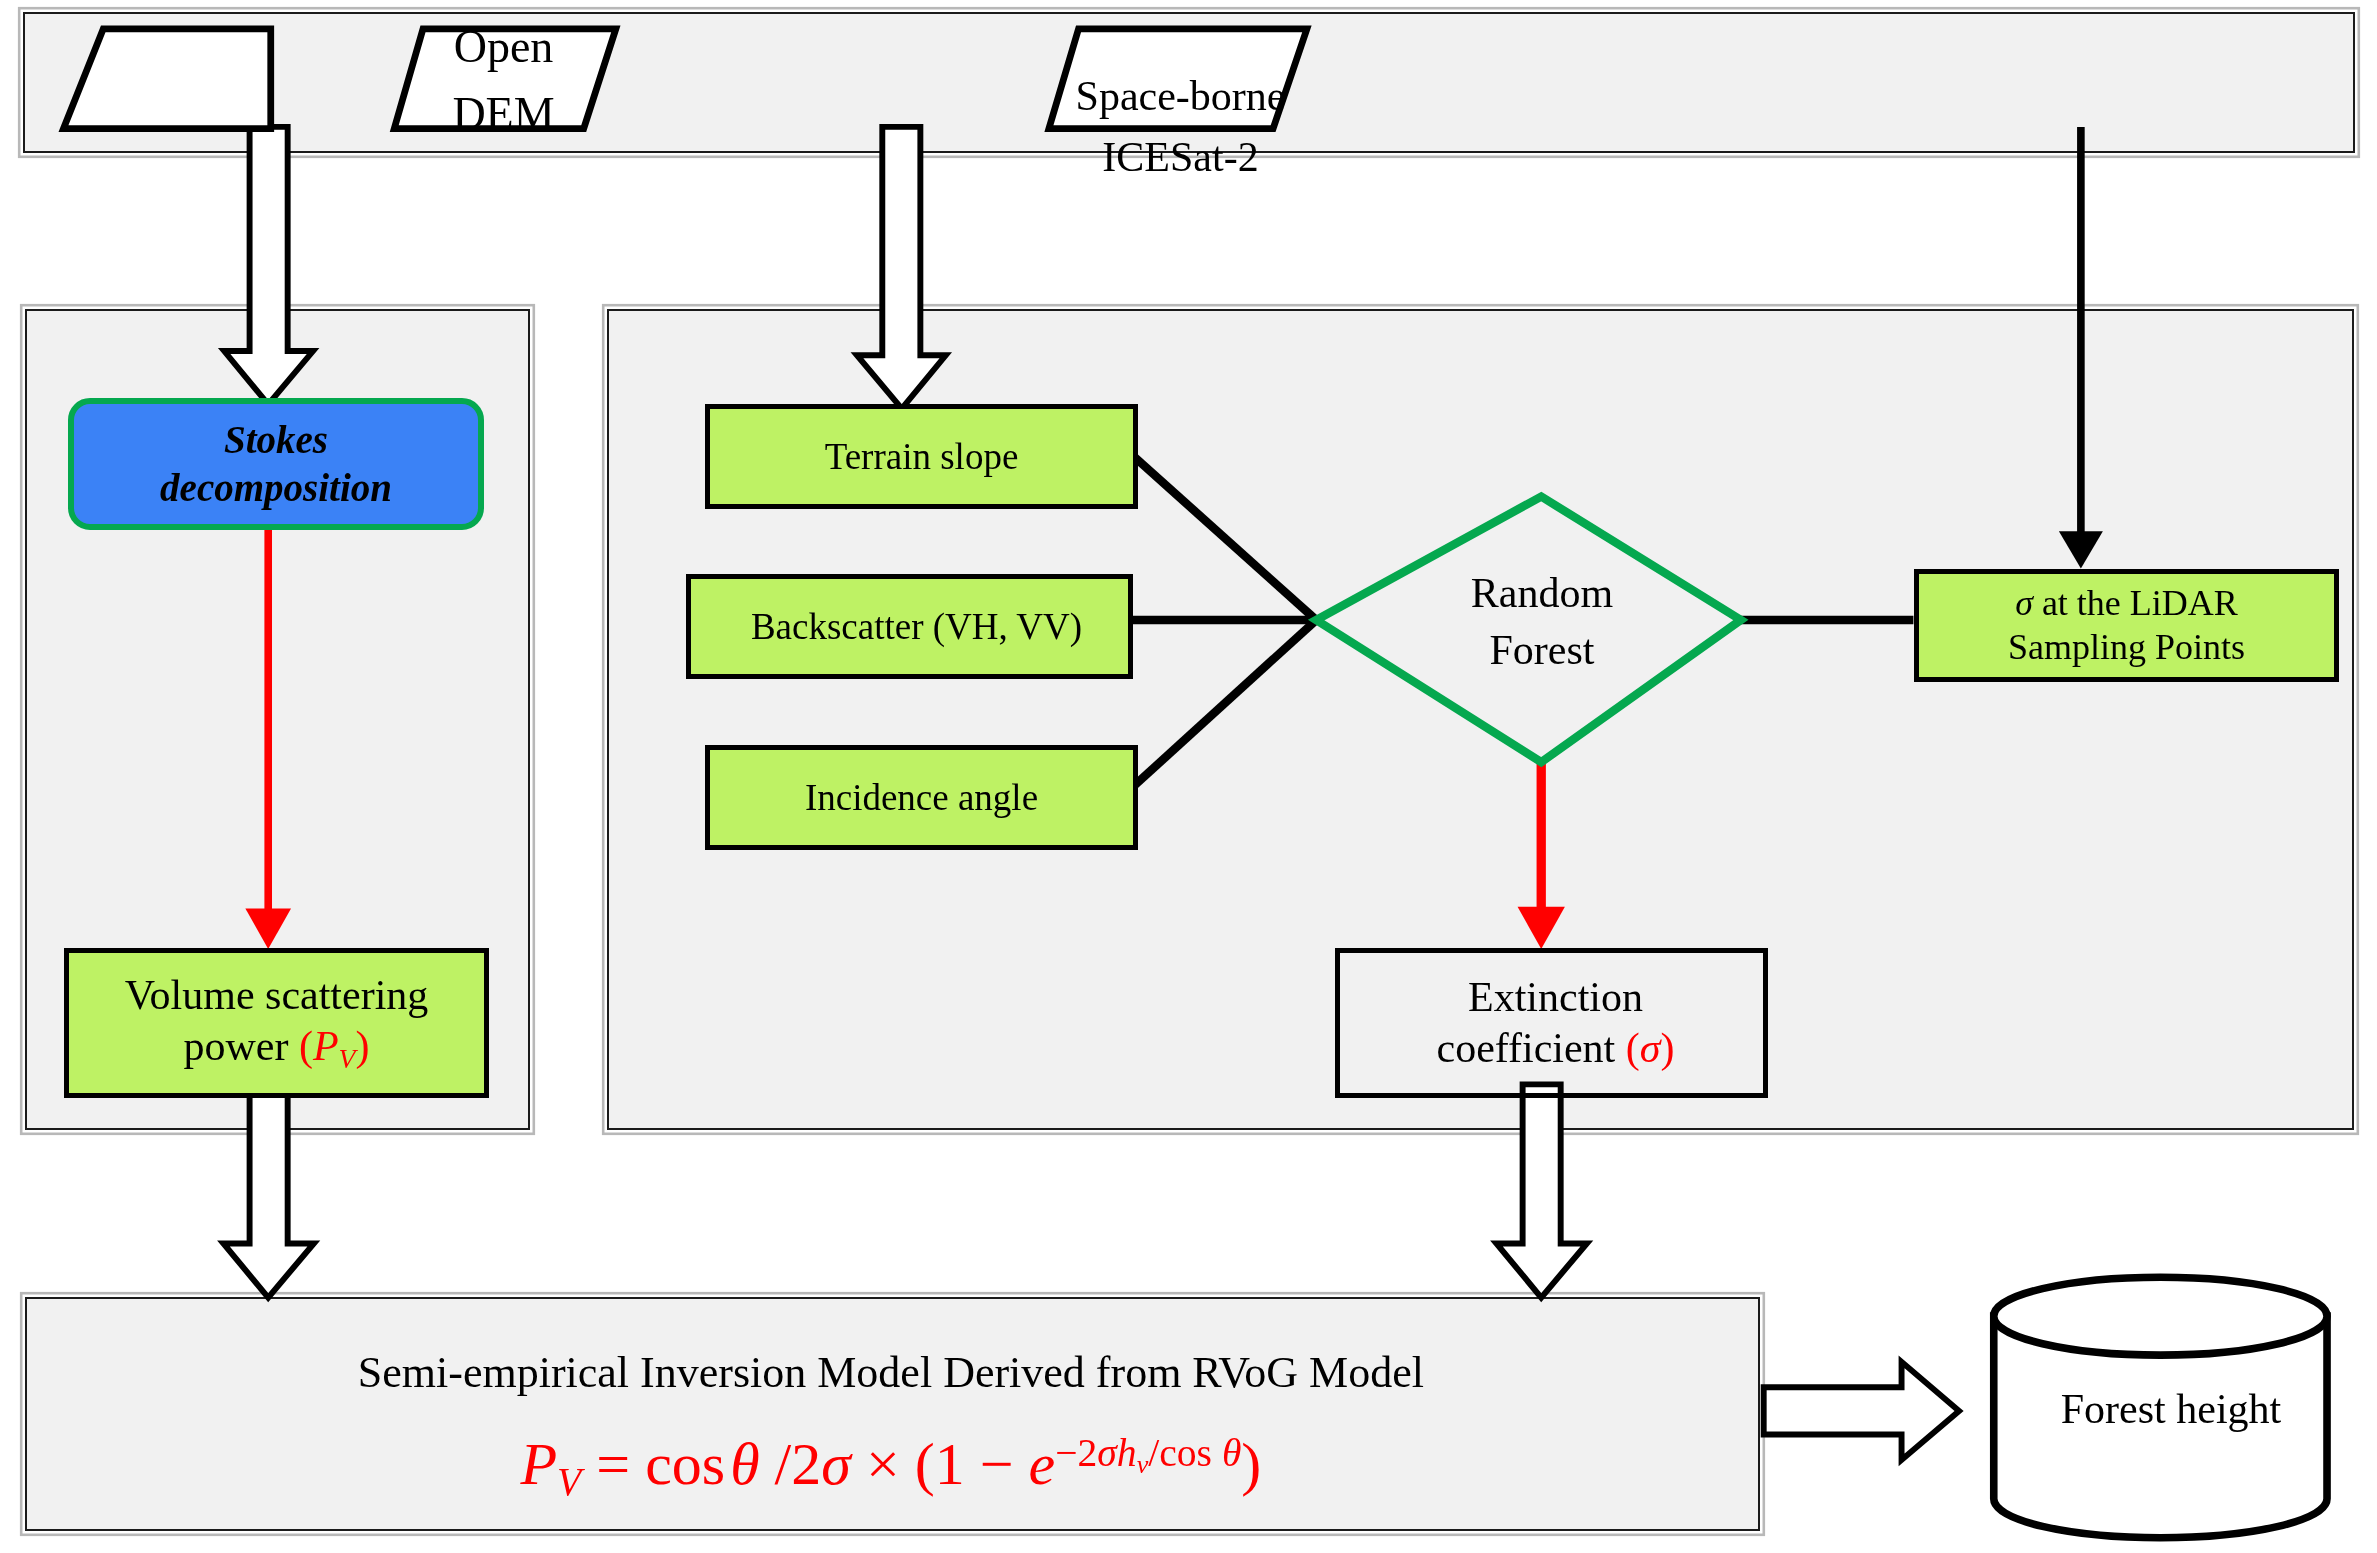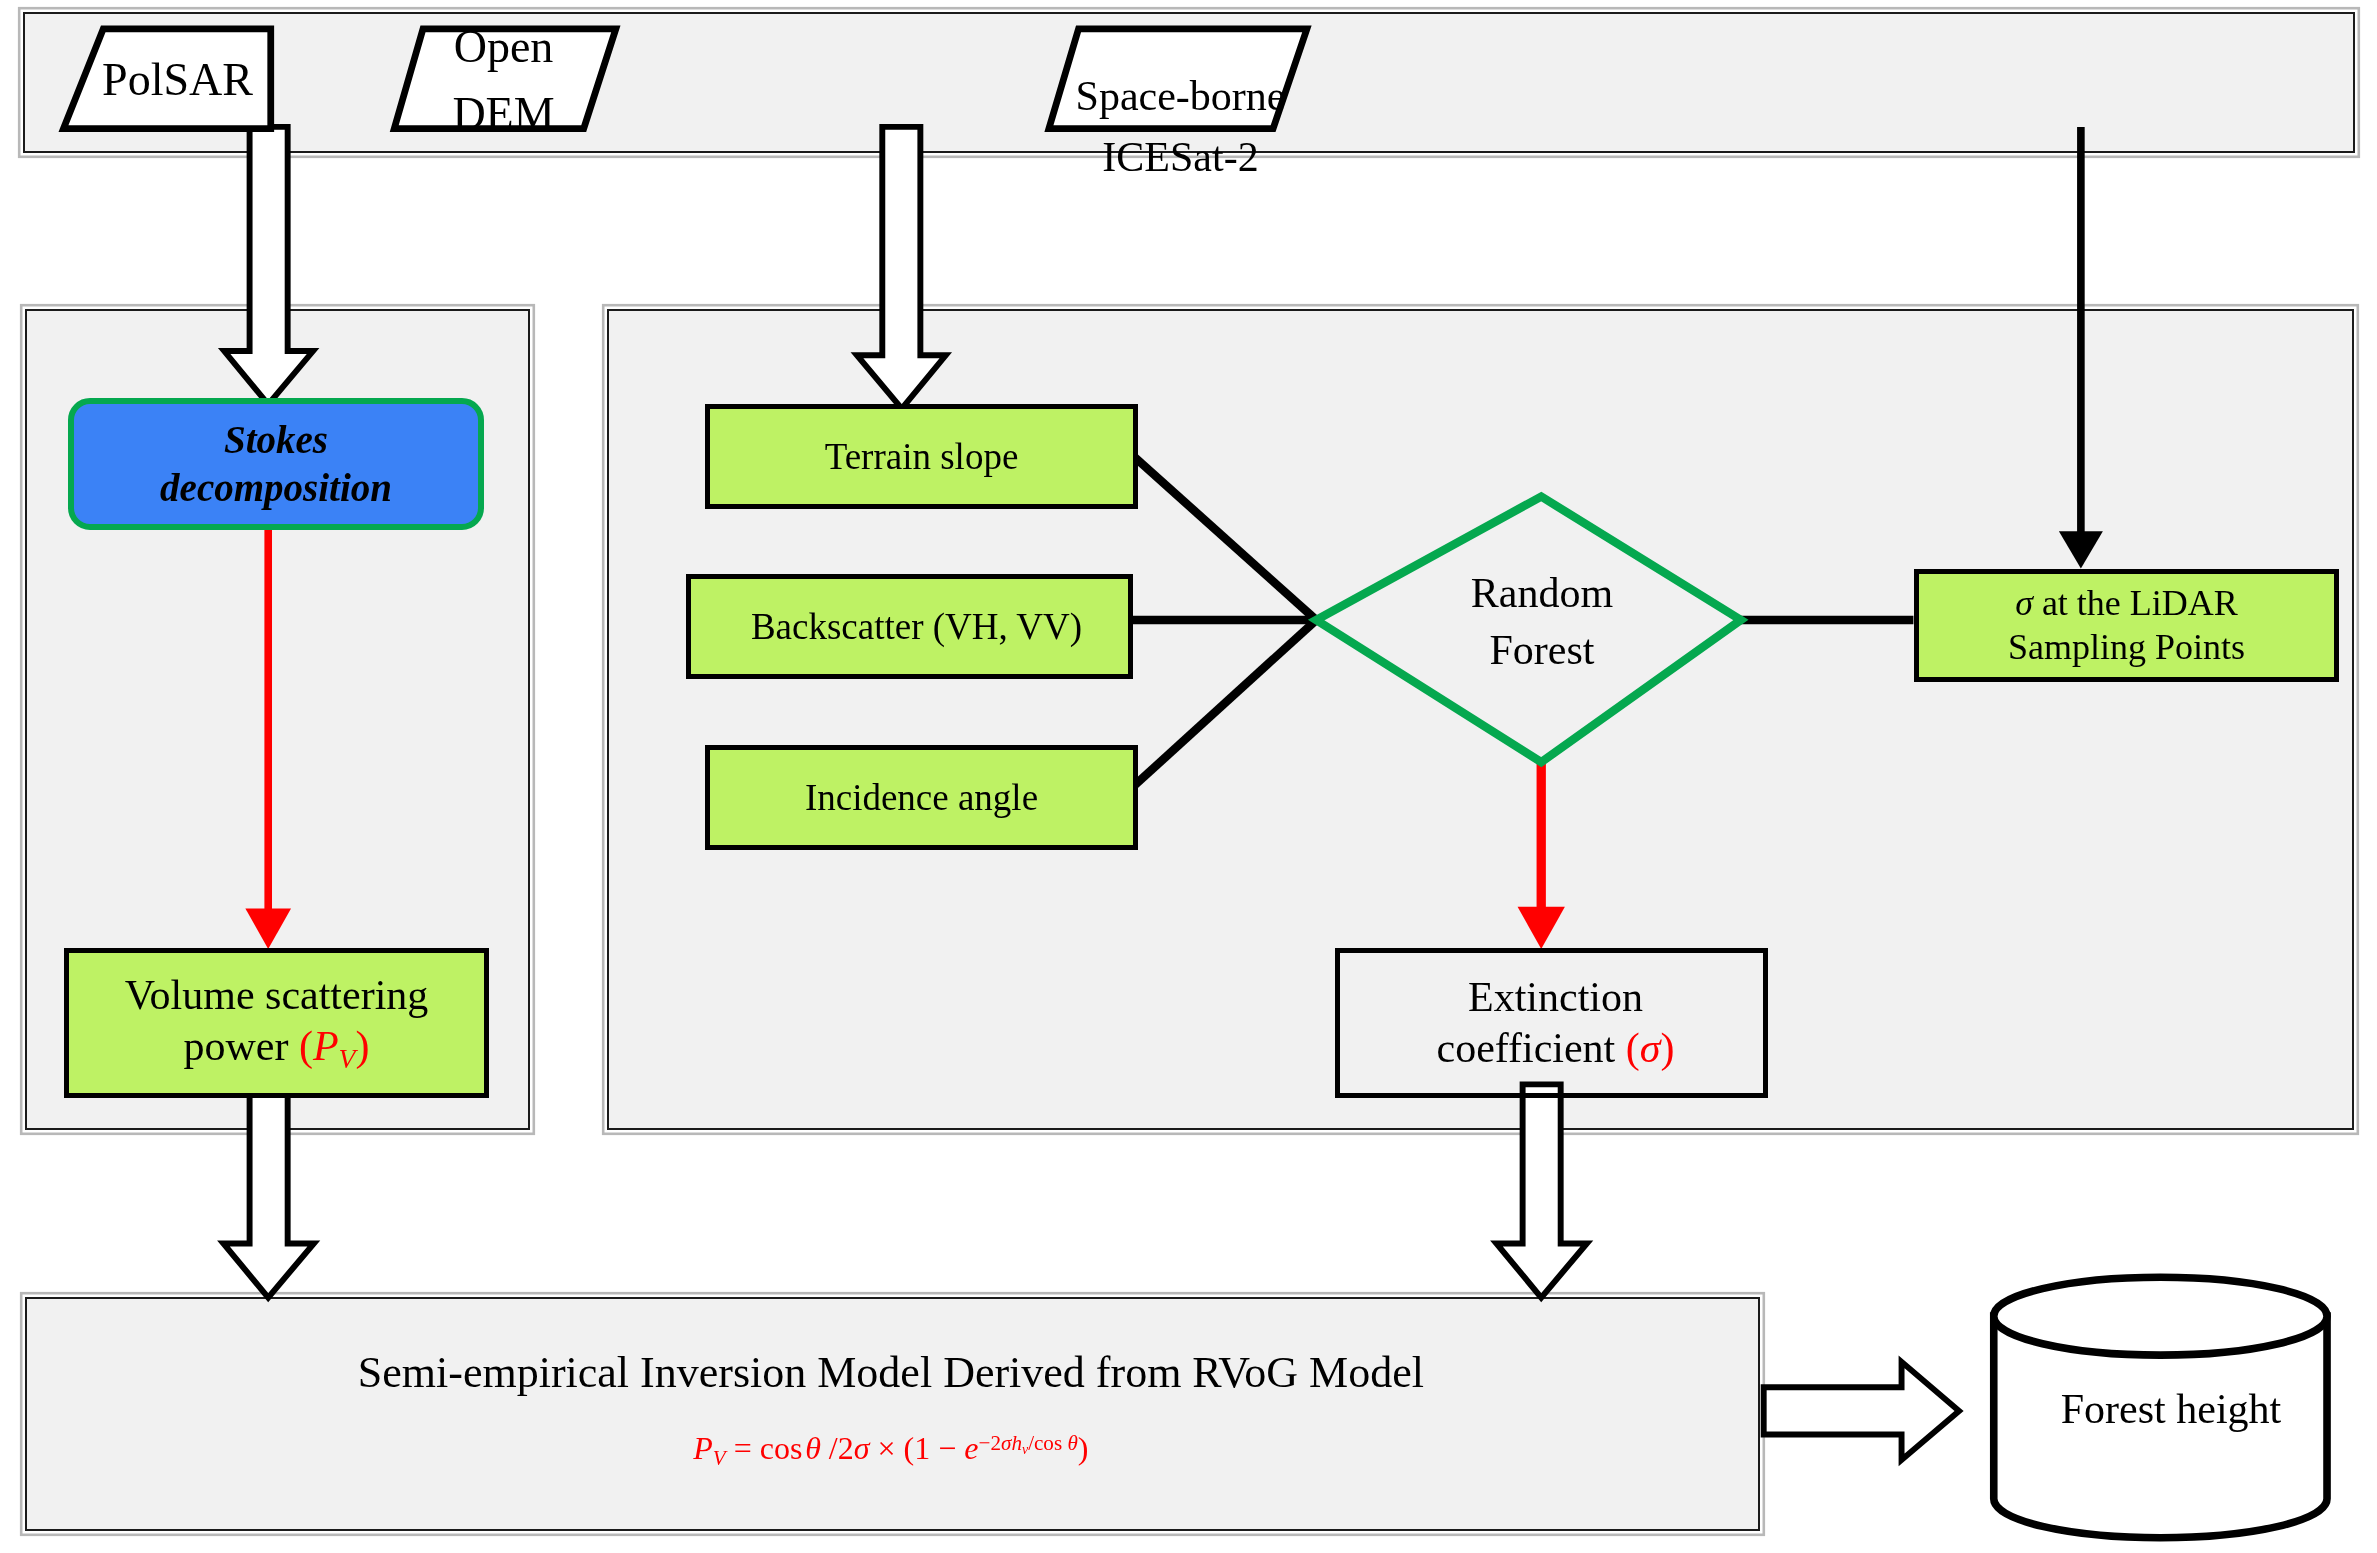--- a/index.html
+++ b/index.html
@@ -33,21 +33,21 @@
   .f46{font-size:39px;}
   .f50{font-size:42px;}
   .f54{font-size:46px;}
 
   .red{color:#FF0000;}
   .it{font-style:italic;}
   sub{font-size:0.66em;vertical-align:-0.28em;}
   sup{font-size:0.66em;vertical-align:0.45em;}
 
   .bottom-title{position:absolute;text-align:center;font-size:44px;color:#000;}
-  .bottom-formula{position:absolute;text-align:center;font-size:32px;color:#FF0000;
+  .bottom-formula{position:absolute;text-align:center;font-size:60px;color:#FF0000;
                   font-style:italic;white-space:nowrap;}
   .bottom-formula .up{font-style:normal;}
 </style>
 </head>
 <body>
 
 <div id="stage">
 
   <div class="panel" style="left:23px;top:12px;width:2328px;height:137px;"></div>
 
@@ -93,23 +93,20 @@
 
     <polygon points="1822,585 1928,733 1822,900 1558,733" fill="none" stroke="#05A84F" stroke-width="0"></polygon>
     <polygon points="1822,587 2058,733 1822,901 1556,733" fill="#f1f1f1" stroke="#05A84F" stroke-width="10"></polygon>
 
     <g>
       <path d="M2357,1556 L2357,1772 A197,46 0 0 0 2751,1772 L2751,1556 Z" fill="#ffffff" stroke="#000000" stroke-width="9"></path>
       <ellipse cx="2554" cy="1556" rx="197" ry="46" fill="#ffffff" stroke="#000000" stroke-width="9"></ellipse>
     </g>
   </svg>
 
-  <div class="para-label f54" style="left:80px;top:30.5px;width:195px;height:100px;">
-    <span>PolSAR</span>
-  </div>
 
   <div class="para-label f54" style="left:406px;top:30.5px;width:195px;height:100px;">
     <span>Open DEM</span>
   </div>
 
   <div class="para-label f50" style="left:1062px;top:27px;width:237px;height:103px;flex-direction:column;margin-top:48px;">
     <span>Space-borne</span>
     <span>ICESat-2</span>
   </div>
 

